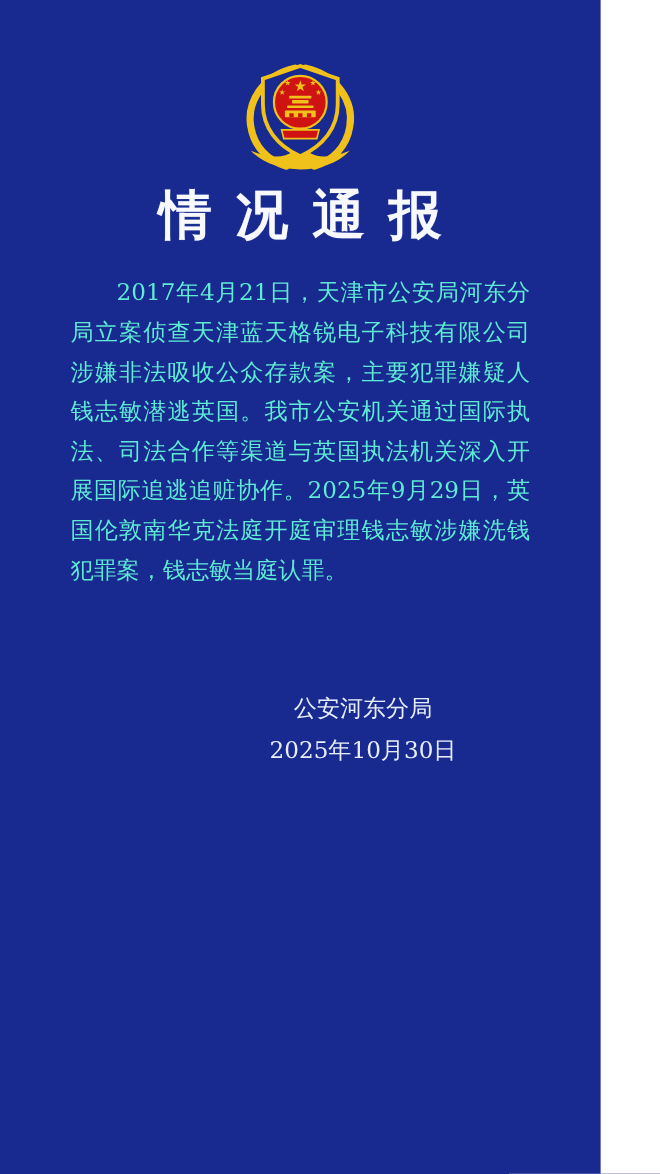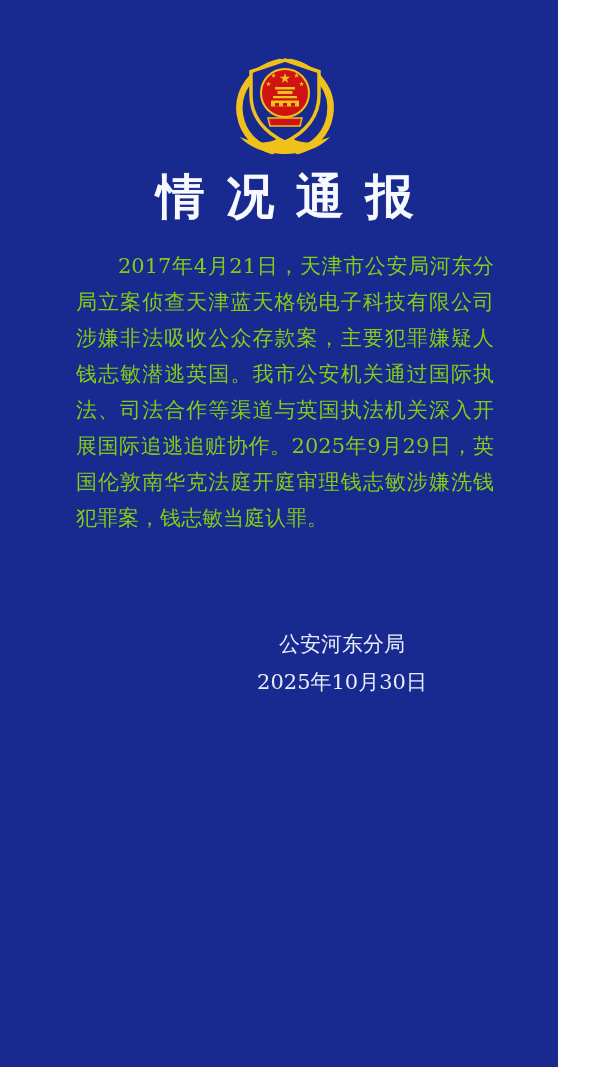--- a/index.html
+++ b/index.html
@@ -6,42 +6,41 @@
   body {
     width: 600px;
     font-family: "DejaVu Serif", "Liberation Serif", serif;
   }
   .page {
     position: relative;
     width: 546px;
     height: 1067px;
     background: #18298f;
     overflow: hidden;
-    padding-left: 12px;
   }
   .emblem {
     width: 120px;
     height: 104px;
     margin: 55px auto 0 auto;
     display: block;
   }
   .title {
     margin: 13px 0 0 0;
     font-size: 48px;
     font-weight: 700;
     line-height: 1;
     color: #f7f9ff;
     text-align: center;
     letter-spacing: 0.45em;
     margin-right: -0.45em; 
     text-shadow: 0 0 1px rgba(220,230,255,0.4);
   }
   .content {
     margin: 28px 64px 0 64px;
-    color: #84cc16;
+    color: #5eead4;
     font-size: 21px;
     line-height: 36px;
     text-align: justify;
     text-justify: inter-character;
   }
   .content p {
     margin: 0;
     text-indent: 2em;
   }
   .signature {

